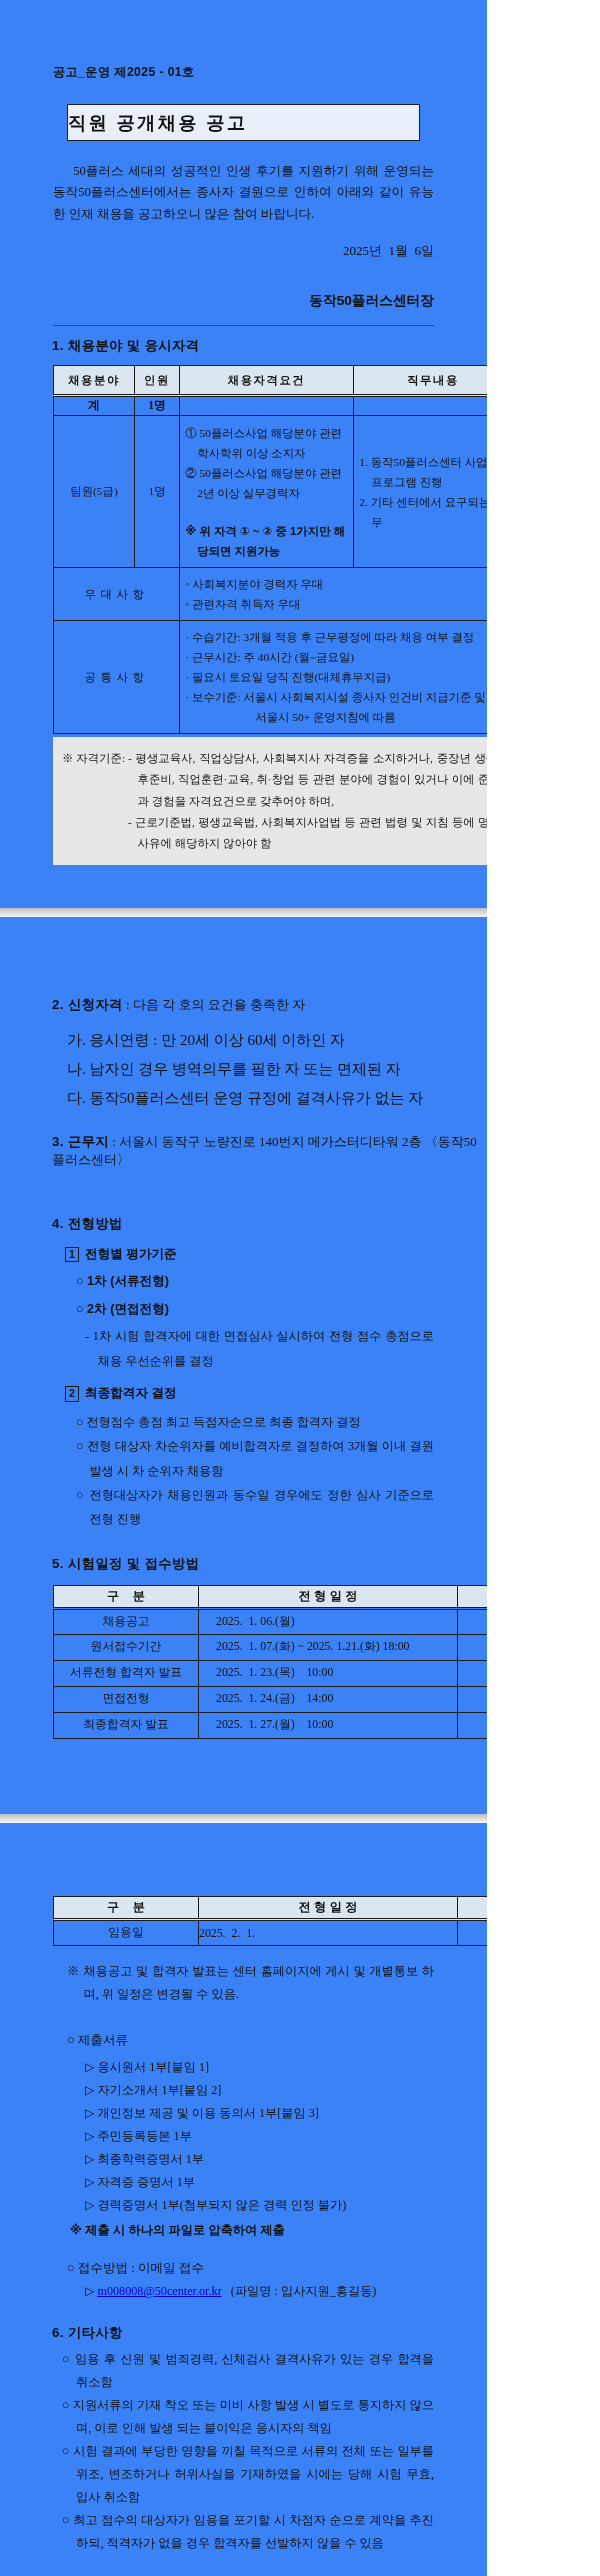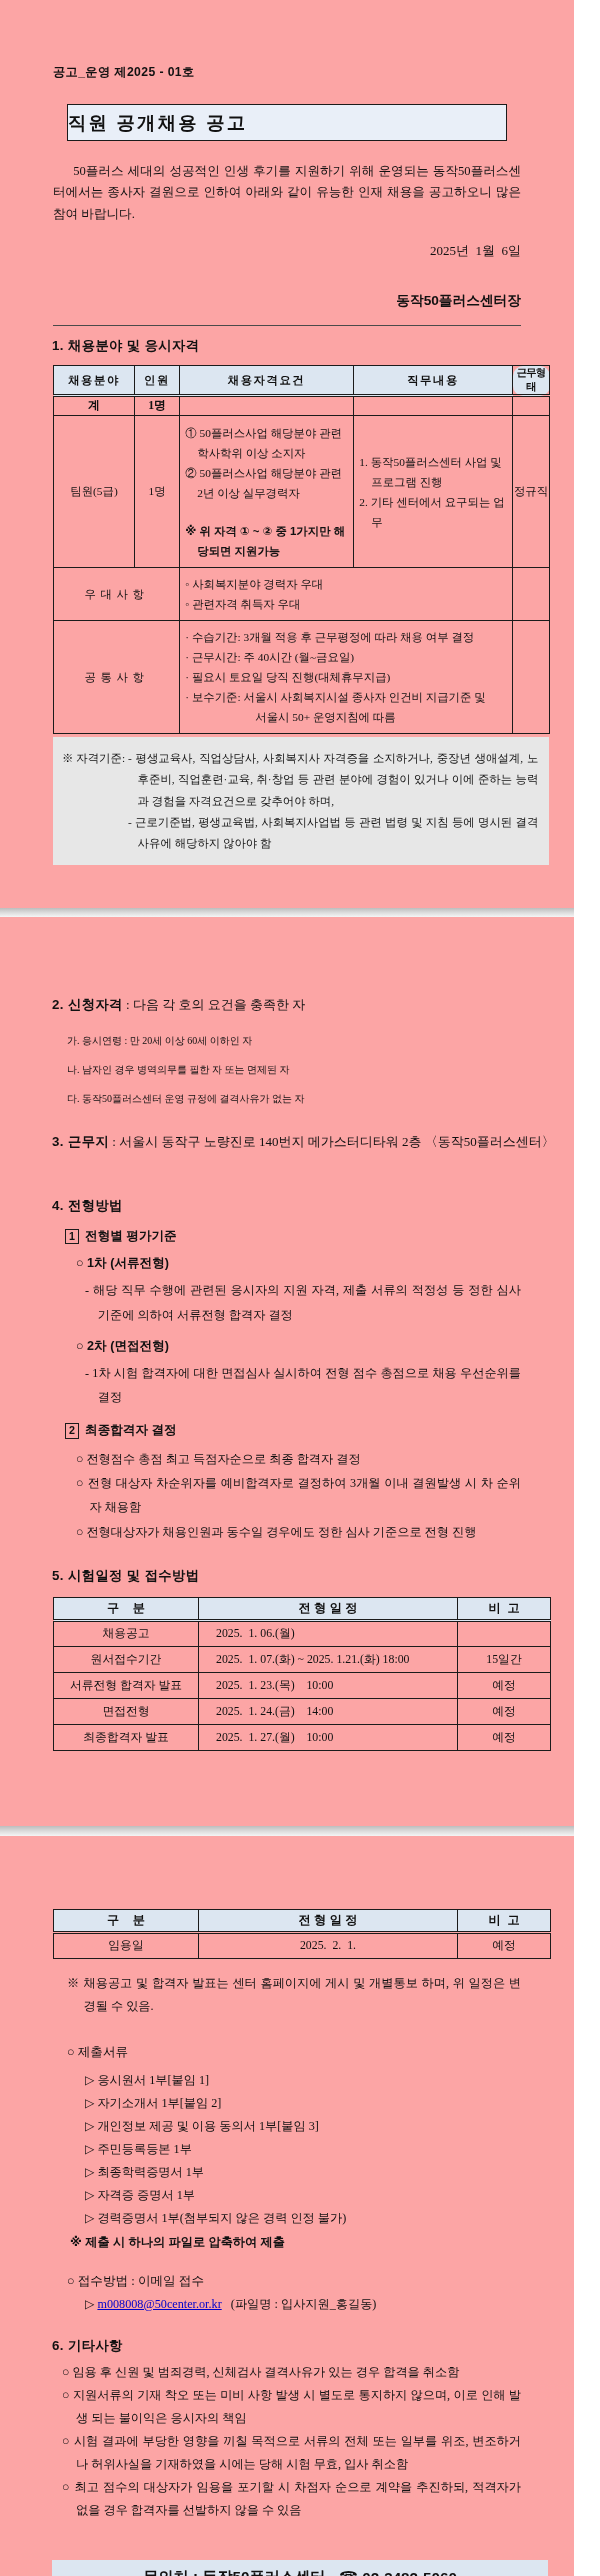--- a/index.html
+++ b/index.html
@@ -1,18 +1,18 @@
 <!DOCTYPE html>
 <html style="font-size:12.2px"><head>
 <meta charset="utf-8">
 <style>
   * { margin:0; padding:0; box-sizing:border-box; }
   html,body { background:#ffffff; }
   body { width:600px; font-family:"Liberation Serif","DejaVu Serif",serif; color:#111; }
-  .page { position:relative; width:574px; height:2576px; background:#fca5a5; overflow:hidden; }
+  .page { position:relative; width:487px; height:2576px; background:#3b82f6; overflow:hidden; }
 
   .doc-number { padding-top:64px; margin-left:53px; font-family:"Liberation Sans","DejaVu Sans",sans-serif;
                 font-weight:bold; font-size:12.2px; letter-spacing:0.4px; }
 
   .title-box { margin:23px 67px 0 67px; height:37px; border:1.5px solid #1b1b1b; background:#e9eff8;
                display:flex; align-items:center; justify-content:flex-start; }
   .title-box .title { font-family:"Liberation Sans","DejaVu Sans",sans-serif; font-weight:bold;
                       font-size:18.3px; letter-spacing:2.3px; }
 
   .intro { margin:20px 53px 0 53px; font-size:12.6px; line-height:21.3px; text-align:justify; text-indent:1.6em; }
@@ -44,21 +44,21 @@
   .note-box { margin:3px 0 0 53px; width:496px; background:#e7e7e7; padding:10.7px 10.7px 10.7px 9.1px;
               font-size:11.4px; line-height:21.3px; display:flex; }
   .note-box .nb-prefix { white-space:pre; flex:0 0 auto; }
   .note-box .nb-items { flex:1 1 auto; }
   .note-box .nb-items p { text-indent:-0.85em; padding-left:0.85em; text-align:justify; }
 
   .page-band { margin-top:43px; width:600px; height:9.1px;
                background:linear-gradient(to bottom,#bdbdbd 0%, #dedede 55%, #f5f5f5 100%); }
   .page-band.b2 { margin-top:75px; }
 
-  .s2-items { margin:12.2px 0 0 67px; font-size:10px; }
+  .s2-items { margin:12.2px 0 0 67px; font-size:15px; }
   .s2-items p { line-height:29px; }
 
   .s3-line { margin-top:20px; }
 
   .s4 { margin-top:46px; }
   .sub-num-line { margin:12.2px 0 0 65px; font-family:"Liberation Sans","DejaVu Sans",sans-serif;
                   font-weight:bold; font-size:12.6px; }
   .box-num { display:inline-block; border:1.1px solid #1b1b1b; padding:0 3px; margin-right:6.1px;
              font-size:10.7px; line-height:13.7px; }
   .round-title { margin:10.7px 0 0 76px; font-family:"Liberation Sans","DejaVu Sans",sans-serif;
@@ -67,21 +67,21 @@
   .final-items { margin:7.6px 53px 0 76px; font-size:12.2px; }
   .final-items p { line-height:24.4px; text-indent:-1.1em; padding-left:1.1em; text-align:justify; }
 
   .t2 { margin:12.2px 0 0 53px; width:496px; border:1.5px solid #1b1b1b; }
   .t2 th, .t2 td { border:0.8px solid #1b1b1b; }
   .t2 thead th { background:#dce6f1; height:23px; font-family:"Liberation Sans","DejaVu Sans",sans-serif;
                  font-weight:bold; font-size:12.2px; text-align:center; white-space:pre;
                  border-bottom:3px double #1b1b1b; }
   .t2 td { height:26px; font-size:11.8px; text-align:center; }
   .t2 td.date { text-align:left; padding-left:17px; white-space:pre; }
-  .t2 td.date-center { text-align:center; white-space:pre;font-family:Liberation Serif, serif; }
+  .t2 td.date-center { text-align:left; white-space:pre;font-family:Liberation Serif, serif; }
   .t2.appoint { margin-top:73px; }
 
   .sched-note { margin:13.7px 53px 0 67px; font-size:12.2px; line-height:23px; text-indent:-1.35em;
                 padding-left:1.35em; text-align:justify; }
 
   .docs-title { margin:26px 0 0 67px; font-size:12.6px; }
   .docs-list { margin:7.6px 0 0 85px; font-size:12.2px; }
   .docs-list p { line-height:23px; }
   .docs-note { margin:1.5px 0 0 70px; font-family:"Liberation Sans","DejaVu Sans",sans-serif;
                font-weight:bold; font-size:12.2px; line-height:23px; }
@@ -202,21 +202,20 @@
   <div class="sec-heading s3-line">
     <span>3. 근무지</span><span class="rest"> : 서울시 동작구 노량진로 140번지 메가스터디타워 2층 〈동작50플러스센터〉</span>
   </div>
 
   <div class="sec-heading s4">4. 전형방법</div>
 
   <div class="sub-num-line">
     <span class="box-num">1</span><span>전형별 평가기준</span>
   </div>
   <div class="round-title">○ 1차 (서류전형)</div>
-  <p class="round-desc hang">- 해당 직무 수행에 관련된 응시자의 지원 자격, 제출 서류의 적정성 등 정한 심사기준에 의하여 서류전형 합격자 결정</p>
   <div class="round-title">○ 2차 (면접전형)</div>
   <p class="round-desc hang">- 1차 시험 합격자에 대한 면접심사 실시하여 전형 점수 총점으로 채용 우선순위를 결정</p>
 
   <div class="sub-num-line">
     <span class="box-num">2</span><span>최종합격자 결정</span>
   </div>
   <div class="final-items">
     <p>○ 전형점수 총점 최고 득점자순으로 최종 합격자 결정</p>
     <p>○ 전형 대상자 차순위자를 예비합격자로 결정하여 3개월 이내 결원발생 시 차 순위자 채용함</p>
     <p>○ 전형대상자가 채용인원과 동수일 경우에도 정한 심사 기준으로 전형 진행</p>

